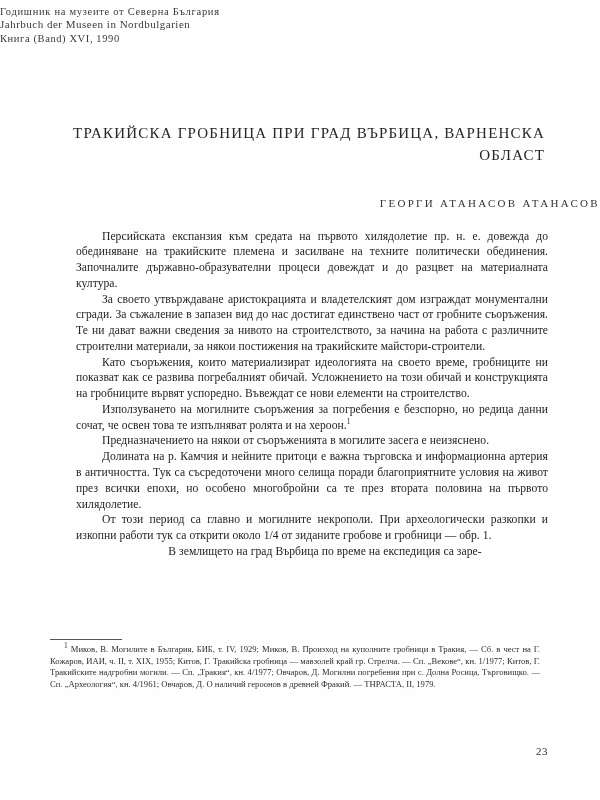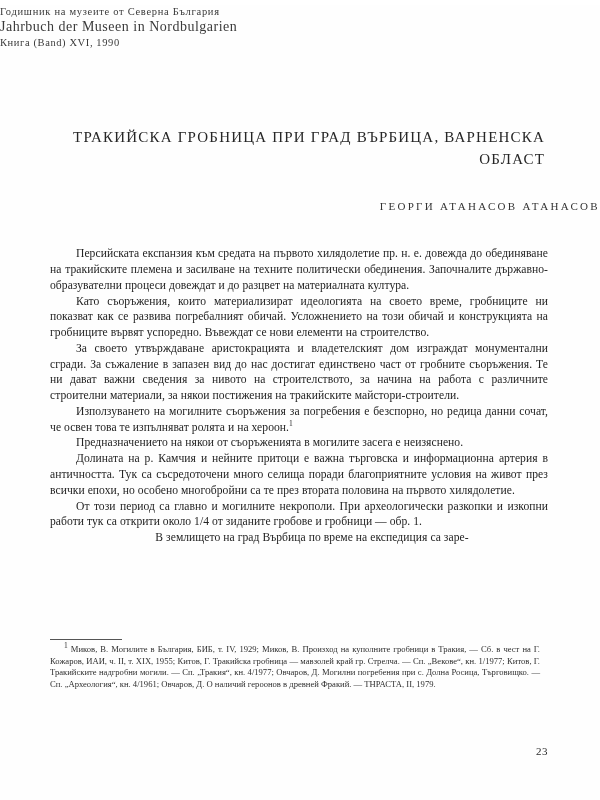--- a/index.html
+++ b/index.html
@@ -31,21 +31,21 @@
     margin-top: 5px;
     line-height: 1.25;
     letter-spacing: 0.4px;
   }
   .masthead .line1 {
     font-size: 10.5px;
     color: #3a3a3a;
     letter-spacing: 0.7px;
   }
   .masthead .line2 {
-    font-size: 14px;
+    font-size: 11px;
     color: #3a3a3a;
     letter-spacing: 0.5px;
     font-family: Liberation Serif, serif;
   }
   .masthead .line3 {
     font-size: 10.5px;
     color: #3a3a3a;
     letter-spacing: 0.6px;
   }
 
@@ -63,22 +63,22 @@
   }
   .author {
     margin-top: 30px;
     font-size: 11px;
     letter-spacing: 2.3px;
     color: #333333;
   }
 
   
   .body-text {
-    margin-top: 34px;
-    padding: 0 52px 0 50px;
+    margin-top: 20px;
+    padding: 0 52px 0 76px;
     font-size: 11.6px;
     line-height: 1.36;
     text-align: justify;
     color: #232323;
     letter-spacing: 0.05px;
   }
   .body-text p {
     margin: 0;
     text-indent: 26px;
     text-align: justify;
@@ -134,22 +134,22 @@
     <div class="line3">Книга (Band) XVI, 1990</div>
   </div>
 
   <div class="title-block">
     <div class="article-title">ТРАКИЙСКА ГРОБНИЦА ПРИ ГРАД ВЪРБИЦА, ВАРНЕНСКА ОБЛАСТ</div>
     <div class="author">ГЕОРГИ АТАНАСОВ АТАНАСОВ</div>
   </div>
 
   <div class="body-text">
     <p>Персийската експанзия към средата на първото хилядолетие пр. н. е. довежда до обединяване на тракийските племена и засилване на техните политически обединения. Започналите държавно-образувателни процеси довеждат и до разцвет на материалната култура.</p>
+    <p>За своето утвърждаване аристокрацията и владетелският дом изграждат монументални сгради. За съжаление в запазен вид до нас достигат единствено част от гробните съоръжения. Те ни дават важни сведения за нивото на строителството, за начина на работа с различните строителни материали, за някои постижения на тракийските майстори-строители.</p>
     <p>Като съоръжения, които материализират идеологията на своето време, гробниците ни показват как се развива погребалният обичай. Усложнението на този обичай и конструкцията на гробниците вървят успоредно. Въвеждат се нови елементи на строителство.</p>
-    <p>За своето утвърждаване аристокрацията и владетелският дом изграждат монументални сгради. За съжаление в запазен вид до нас достигат единствено част от гробните съоръжения. Те ни дават важни сведения за нивото на строителството, за начина на работа с различните строителни материали, за някои постижения на тракийските майстори-строители.</p>
     <p><span>Използуването на могилните съоръжения за погребения е безспорно, но редица данни сочат, че освен това те изпълняват ролята и на хероон.</span><sup>1</sup></p>
     <p>Предназначението на някои от съоръженията в могилите засега е неизяснено.</p>
     <p>Долината на р. Камчия и нейните притоци е важна търговска и информационна артерия в античността. Тук са съсредоточени много селища поради благоприятните условия на живот през всички епохи, но особено многобройни са те през втората половина на първото хилядолетие.</p>
     <p>От този период са главно и могилните некрополи. При археологически разкопки и изкопни работи тук са открити около 1/4 от зиданите гробове и гробници — обр. 1.</p>
     <p>В землището на град Върбица по време на експедиция са заре-</p>
   </div>
 
   <div class="footnote-area">
     <div class="footnote-rule"></div>
     <div class="footnote"><sup>1</sup> <span>Миков, В. Могилите в България, БИБ, т. IV, 1929; Миков, В. Произход на куполните гробници в Тракия, — Сб. в чест на Г. Кожаров, ИАИ, ч. II, т. XIX, 1955; Китов, Г. Тракийска гробница — мавзолей край гр. Стрелча. — Сп. „Векове“, кн. 1/1977; Китов, Г. Тракийските надгробни могили. — Сп. „Тракия“, кн. 4/1977; Овчаров, Д. Могилни погребения при с. Долна Росица, Търговищко. — Сп. „Археология“, кн. 4/1961; Овчаров, Д. О наличий героонов в древней Фракий. — ТНРАСТА, II, 1979.</span></div>

